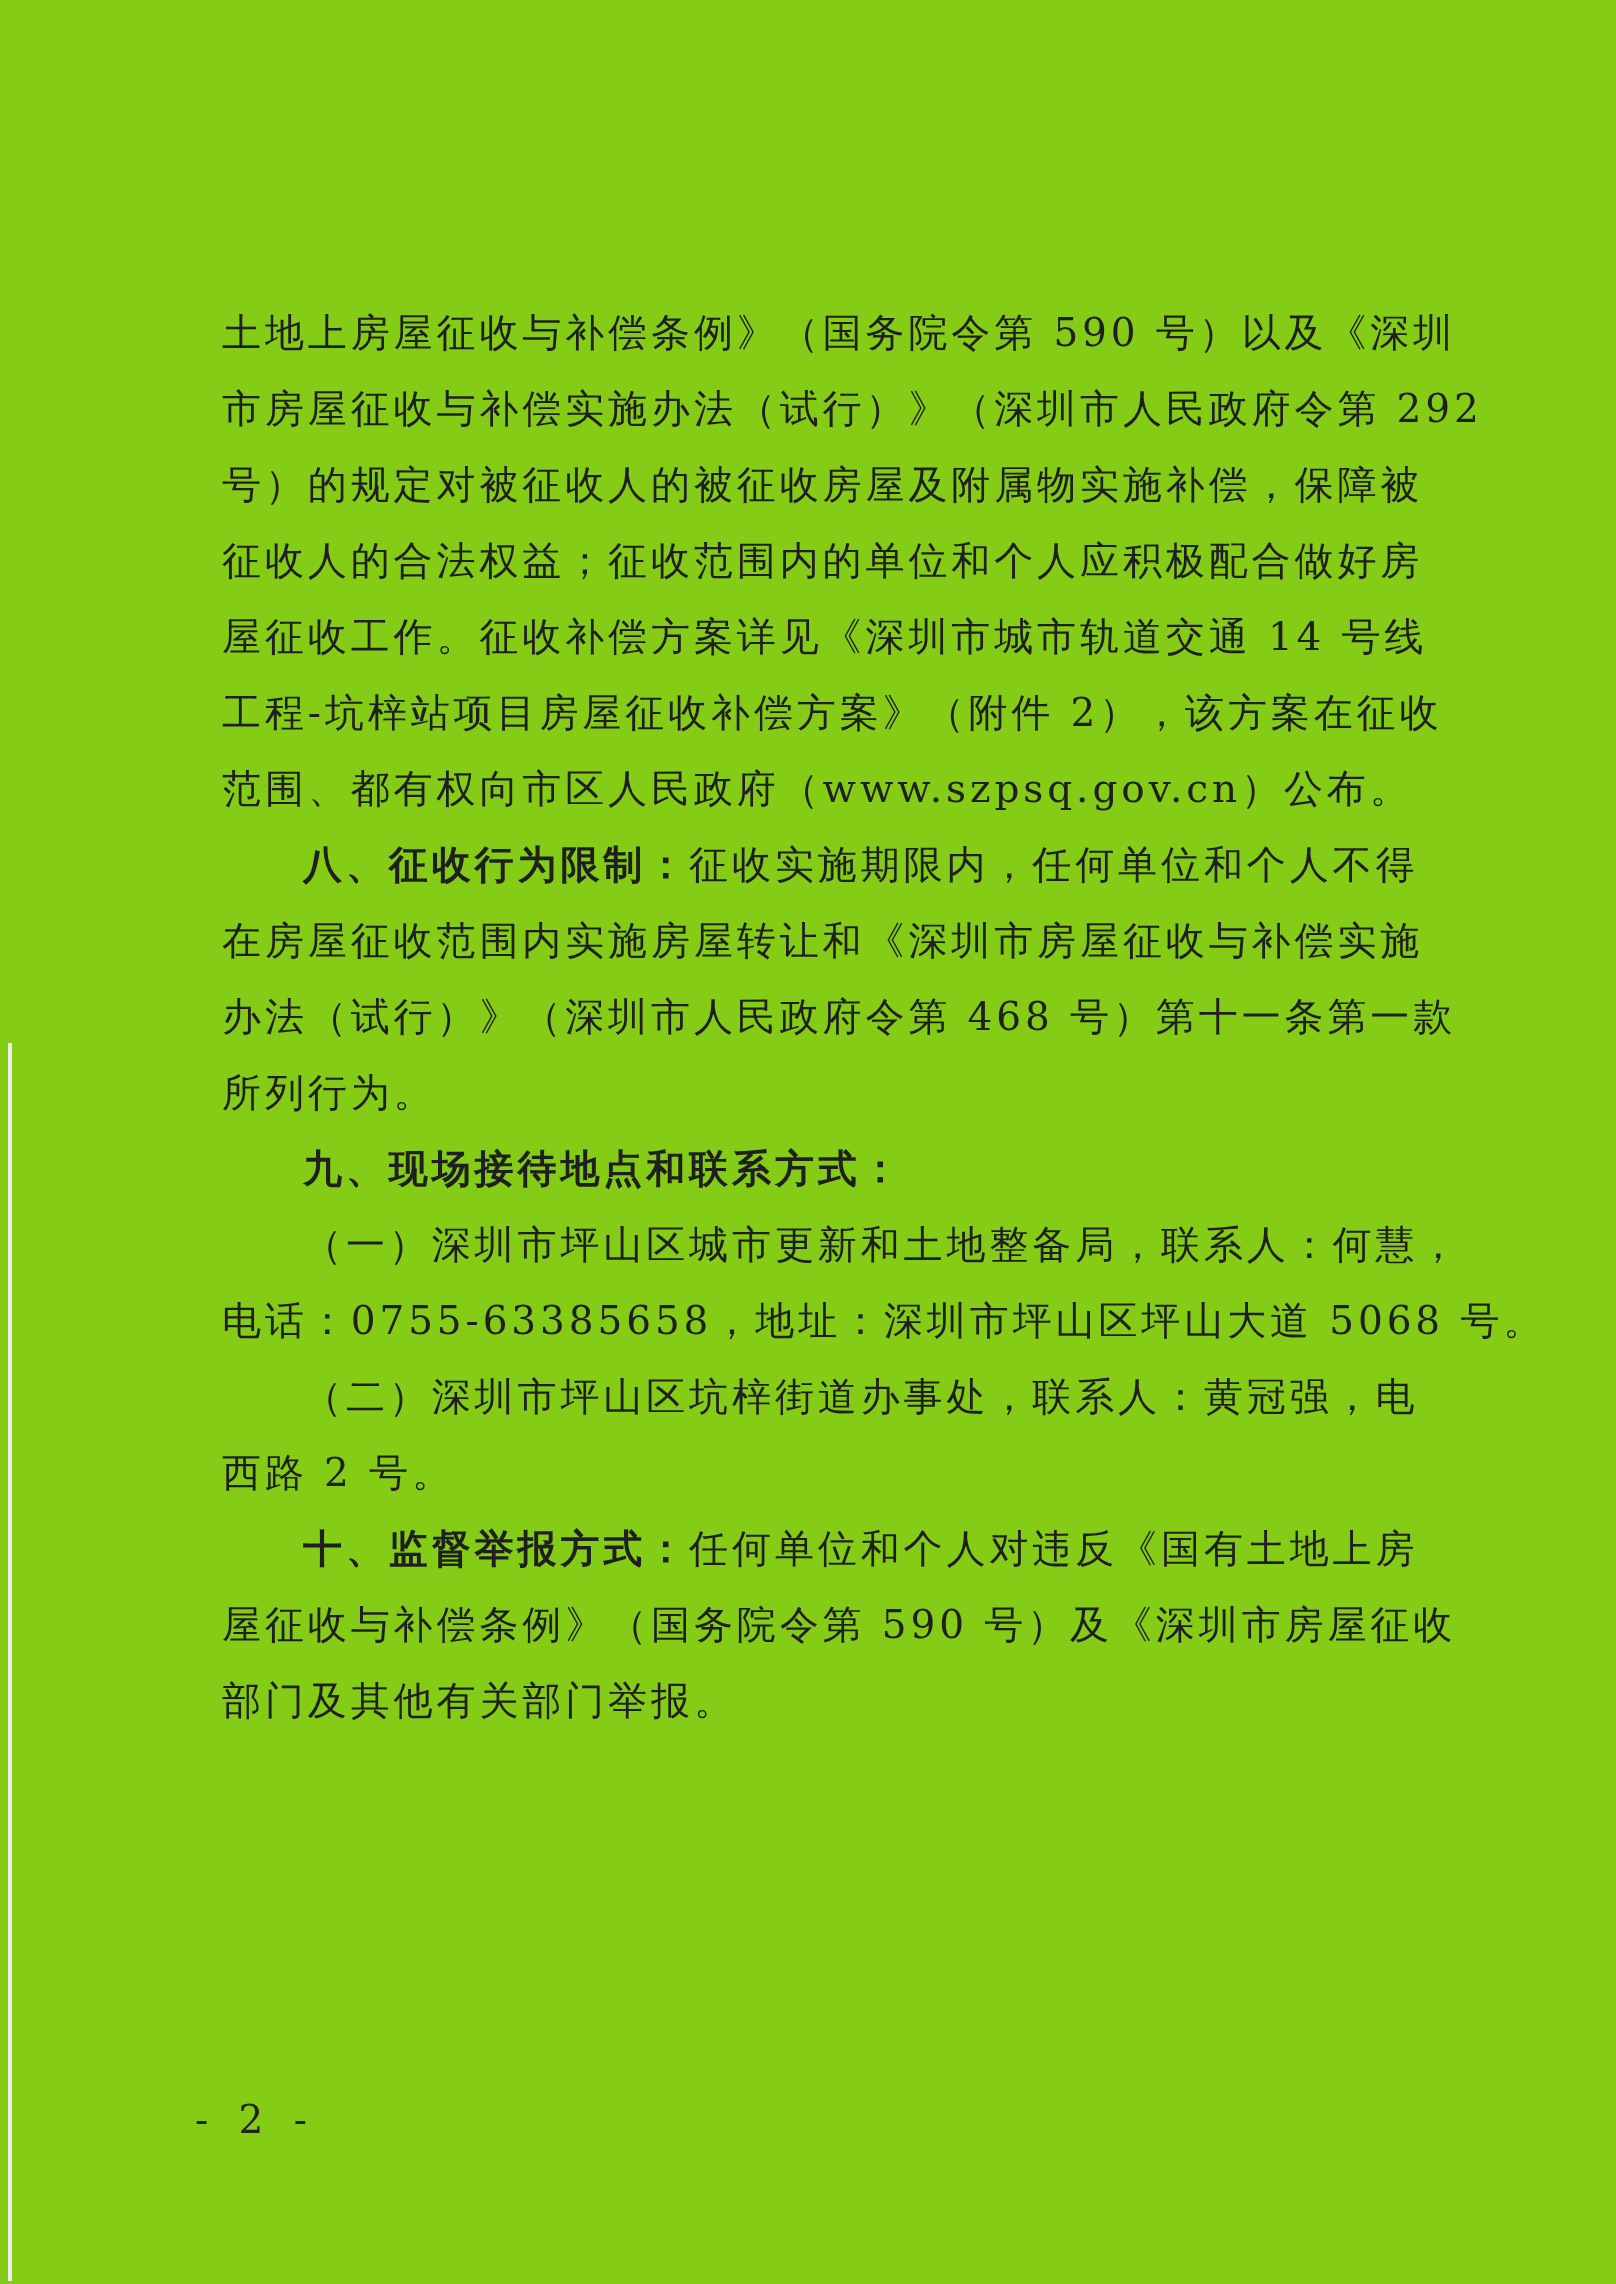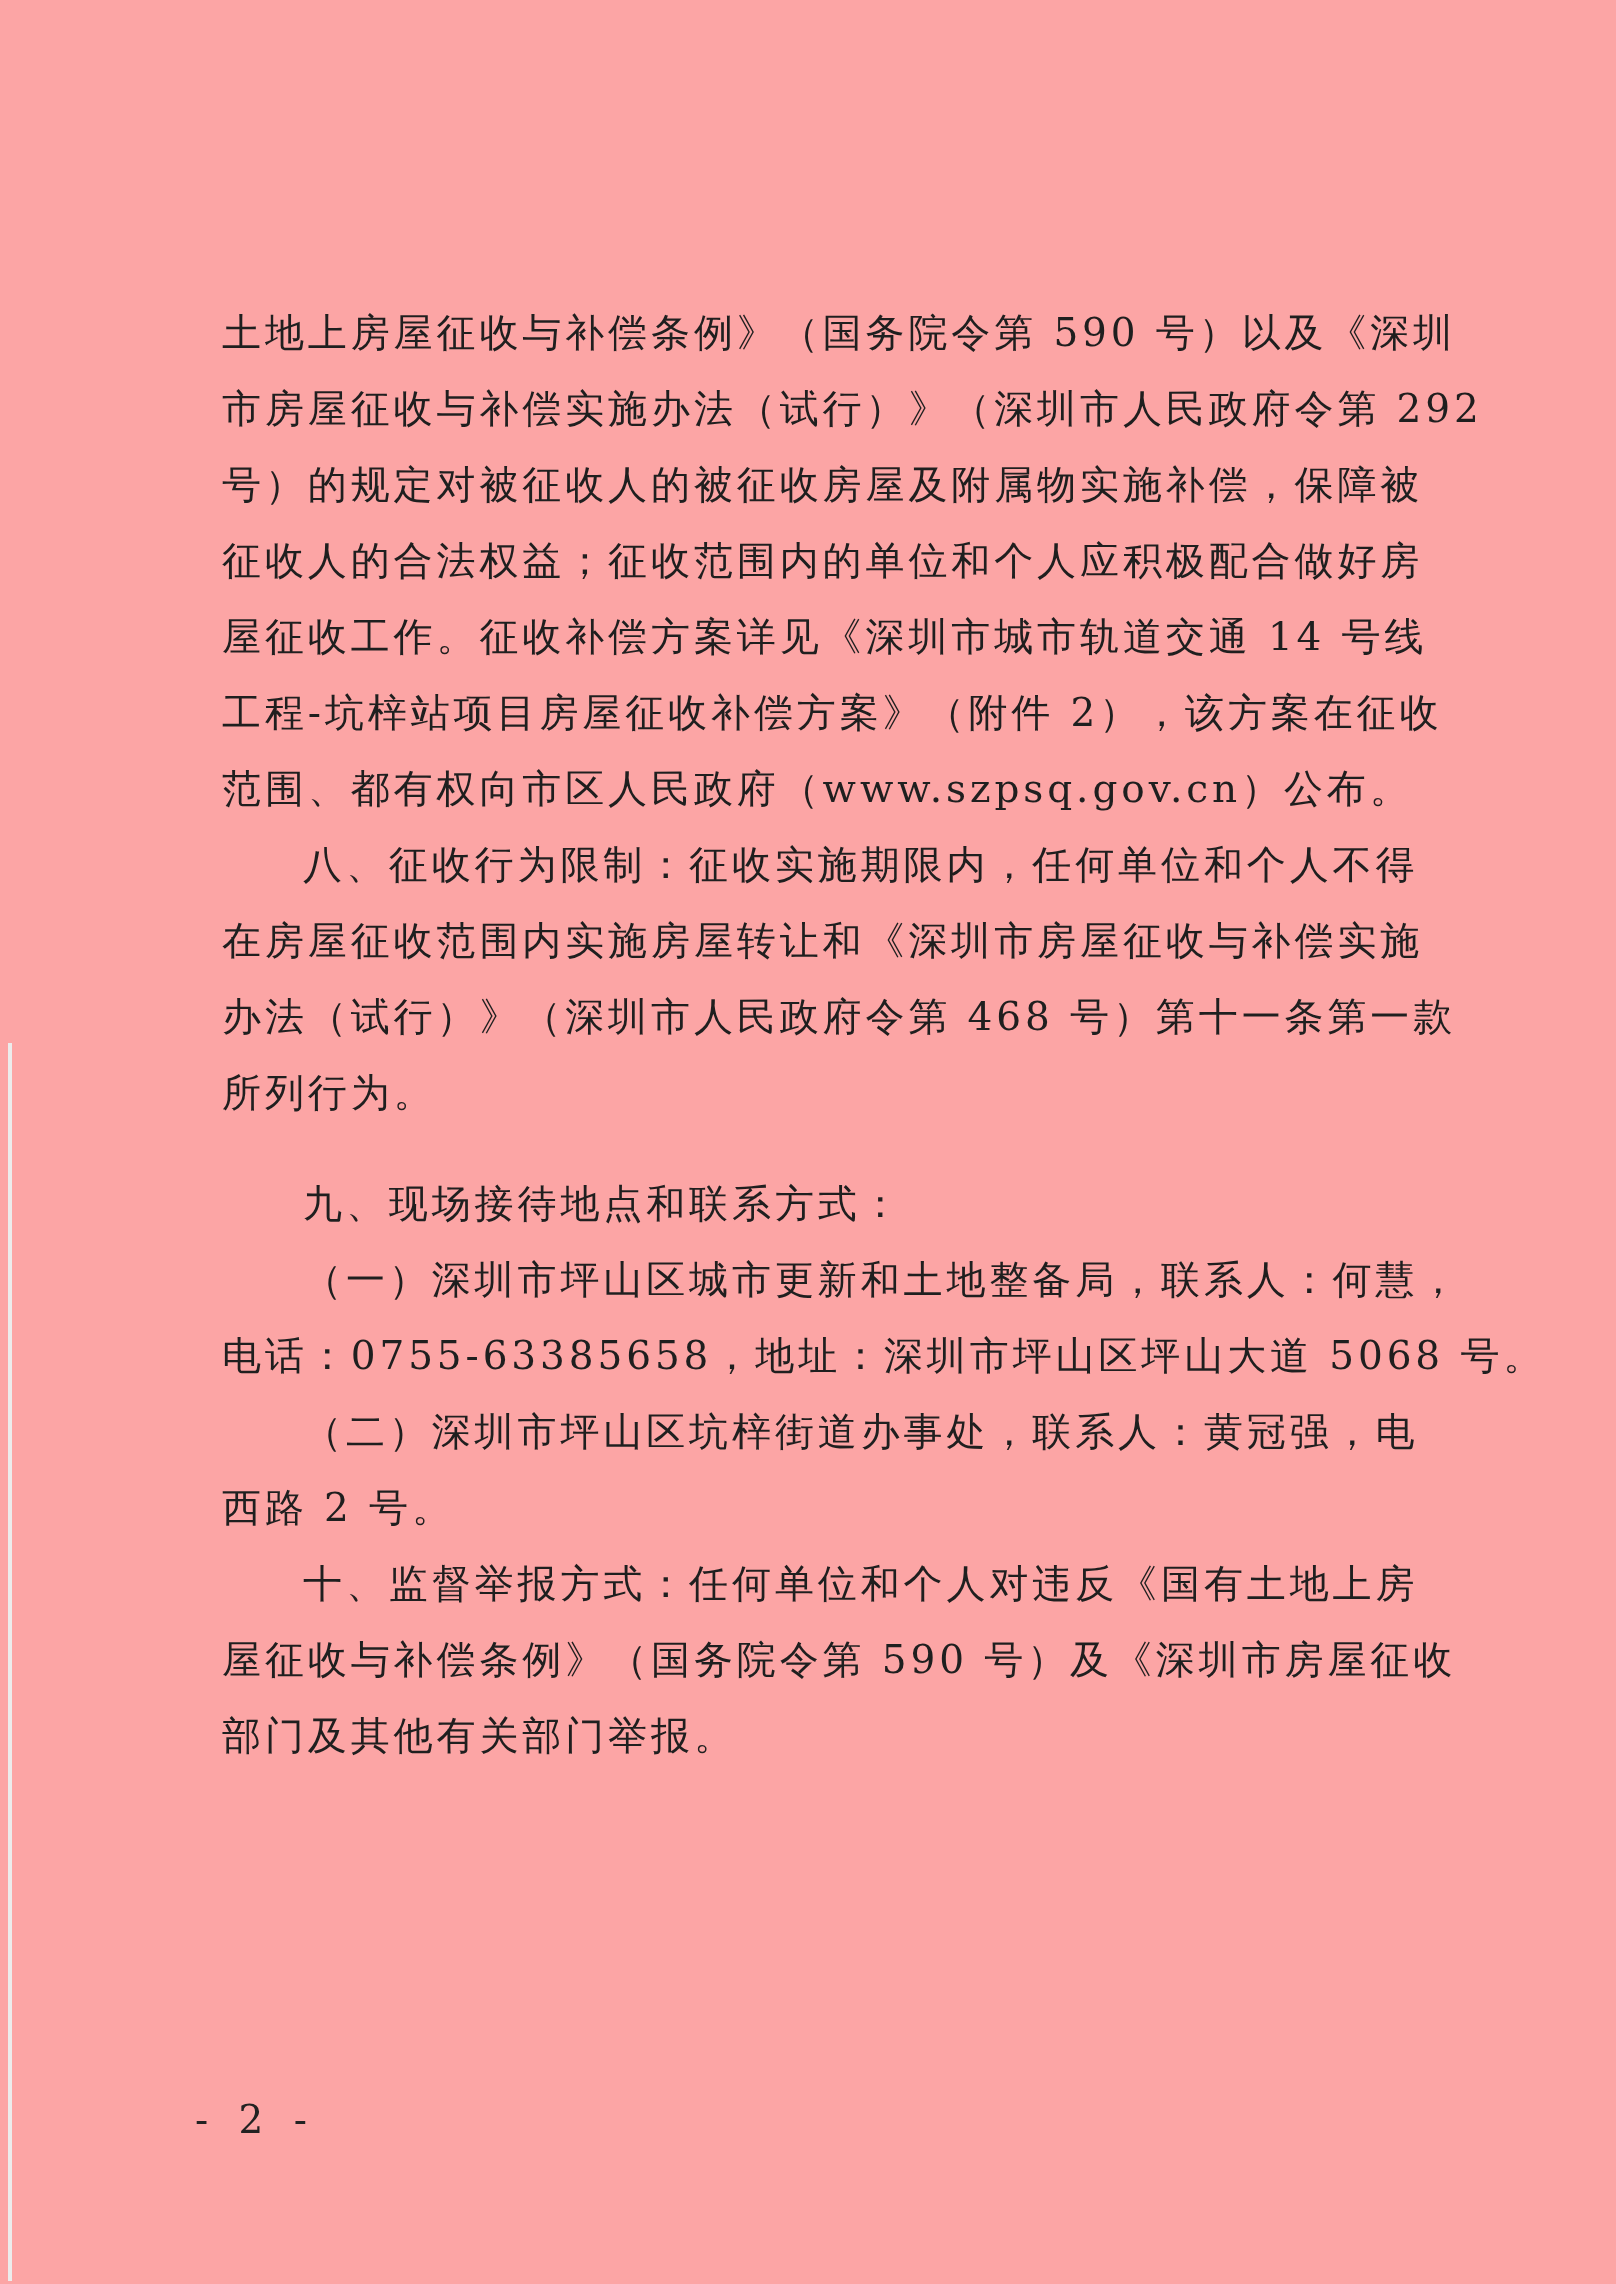--- a/index.html
+++ b/index.html
@@ -1,37 +1,36 @@
 <!DOCTYPE html>
 <html style="font-size:10.4px"><head>
 <meta charset="utf-8">
 <style>
   html, body { margin: 0; padding: 0; background: #ffffff; }
   body { width: 1616px; height: 2284px; position: relative; overflow: hidden; }
   .page {
     position: absolute; left: 0; top: 0; width: 1616px; height: 2284px;
-    background: #fca5a5;
+    background: #84cc16;
   }
   .scan-edge {
     position: absolute; left: 7.8px; top: 1043px; width: 3.9px; height: 1238px;
     background: #ececec;
   }
   .body-text {
     position: absolute; left: 222px; top: 295px; width: 1186px;
     font-family: "DejaVu Serif", "Liberation Serif", serif;
     font-size: 39px; line-height: 76px; color: #1f1f1f;
     letter-spacing: 3.9px;
   }
   .line { display: block; height: 76px; white-space: nowrap; overflow: visible; text-align: justify; text-align-last: justify; }
   .line.last { text-align-last: left; }
   .line.indent { padding-left: 81px; }
   .heading {
     font-family: "DejaVu Sans", "Liberation Sans", sans-serif;
-    font-weight: normal;
-    margin-top: 35px;
+    font-weight: bold;
   }
   .page-number {
     position: absolute; left: 195px; top: 2097px;
     font-family: "DejaVu Serif", "Liberation Serif", serif;
     font-size: 39px; color: #222; letter-spacing: 9px;
   }
 </style>
 </head>
 <body>
 

